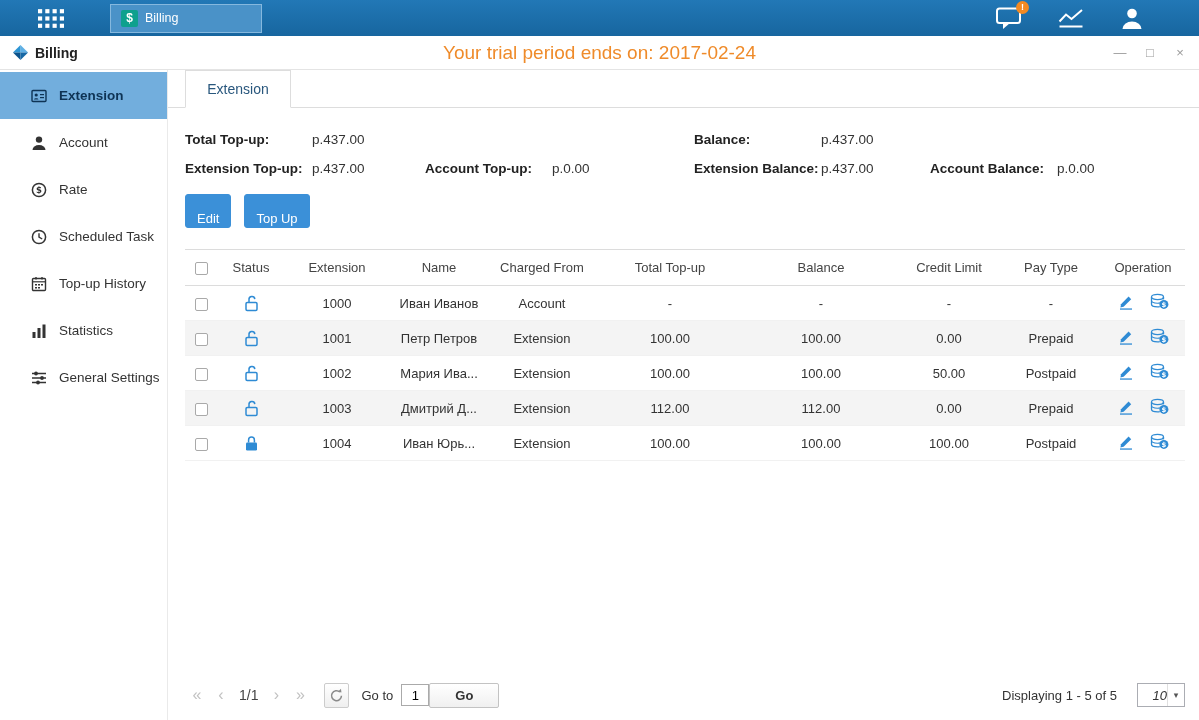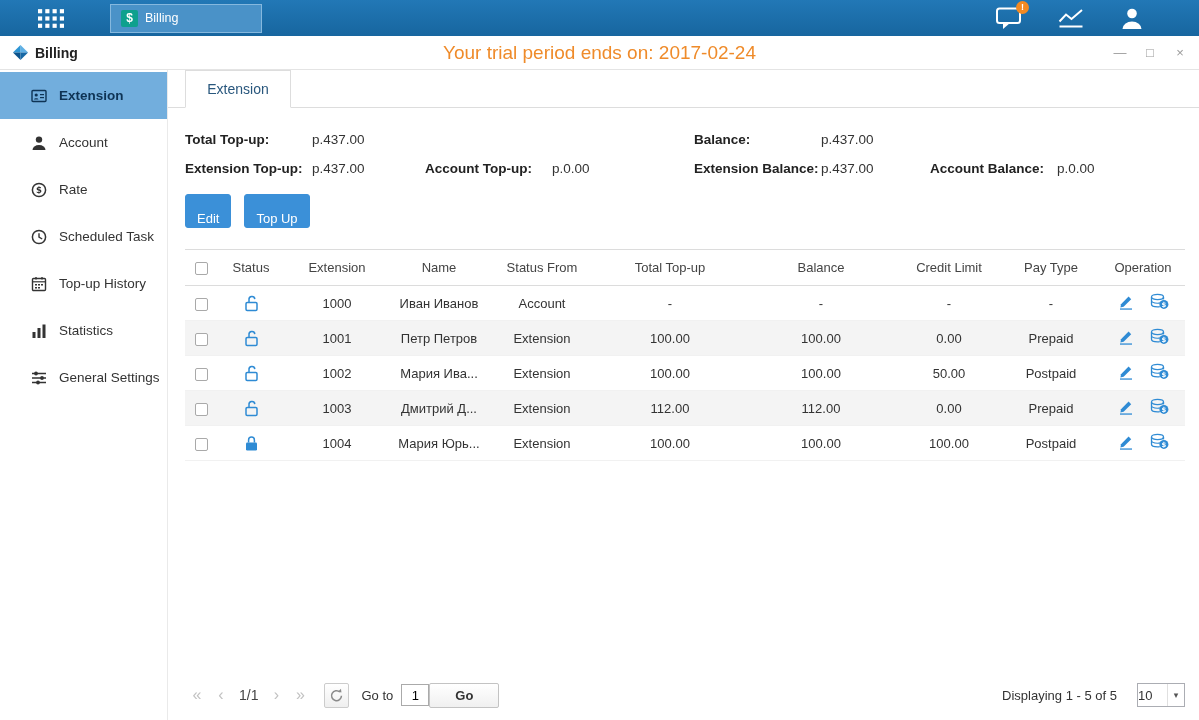--- a/index.html
+++ b/index.html
@@ -55,21 +55,21 @@
   .pager { margin-top:auto; display:flex; align-items:center; padding:0 14px 0 17px; height:30px; margin-bottom:10px; flex-shrink:0; }
   .pg-nav { color:#c2c2c2; font-size:16px; width:24px; text-align:center; user-select:none; cursor:default; }
   .pg-cur { color:#444; font-size:14px; margin:0 6px; }
   .pg-refresh { width:25px; height:25px; border:1px solid #ccc; background:linear-gradient(#fff,#efefef); display:flex; align-items:center; justify-content:center; margin:0 12px; cursor:pointer; border-radius:2px; }
   .goto-label { font-size:13px; color:#333; margin-right:8px; }
   .goto-input { width:28px; height:22px; border:1px solid #aaa; font-size:13px; text-align:center; font-family:inherit; padding:0; }
   .go-btn { height:25px; border:1px solid #c3c3c3; background:linear-gradient(#fff,#f0f0f0); font-size:13px; color:#333; padding:0 25px; border-radius:2px; cursor:pointer; font-family:inherit;font-weight:bold; }
   .pg-right { margin-left:auto; display:flex; align-items:center; gap:20px; }
   .displaying { font-size:13px; color:#333; }
   .page-size { width:48px; height:24px; border:1px solid #abadb3; background:#fff; display:flex; align-items:center; cursor:pointer; }
-  .page-size .num { flex:1; text-align:left; font-size:13px; color:#333; }
+  .page-size .num { flex:1; text-align:right; font-size:13px; color:#333;font-style:italic; }
   .page-size .arr { width:17px; height:100%; display:flex; align-items:center; justify-content:center; color:#555; font-size:9px; border-left:1px solid #e0e0e0; }
 </style>
 </head>
 <body>
 
 <svg width="0" height="0" style="position:absolute" aria-hidden="true">
   <defs>
     <symbol id="i-apps" viewBox="0 0 25 18">
       <g fill="currentColor">
         <rect x="0" y="0" width="4" height="4"></rect>
@@ -308,21 +308,21 @@
             <col style="width:104px">
             <col style="width:100px">
             <col>
         </colgroup>
         <thead>
           <tr>
             <th><span class="cb"></span></th>
             <th>Status</th>
             <th>Extension</th>
             <th>Name</th>
-            <th>Status From</th>
+            <th>Charged From</th>
             <th>Total Top-up</th>
             <th>Balance</th>
             <th>Credit Limit</th>
             <th>Pay Type</th>
             <th>Operation</th>
           </tr>
         </thead>
         <tbody>
           <tr>
             <td><span class="cb"></span></td>
@@ -395,21 +395,21 @@
                   </svg></span><span class="op"><svg width="19" height="17">
                     <use href="#i-coins"></use>
                   </svg></span></td>
           </tr>
           <tr>
             <td><span class="cb"></span></td>
             <td><span class="status-icon locked"><svg class="locked-svg" width="15" height="17">
                     <use href="#i-lock"></use>
                   </svg></span></td>
             <td>1004</td>
-            <td>Мария Юрь...</td>
+            <td>Иван Юрь...</td>
             <td>Extension</td>
             <td>100.00</td>
             <td>100.00</td>
             <td>100.00</td>
             <td>Postpaid</td>
             <td class="ops"><span class="op"><svg width="16" height="16">
                     <use href="#i-pencil"></use>
                   </svg></span><span class="op"><svg width="19" height="17">
                     <use href="#i-coins"></use>
                   </svg></span></td>

